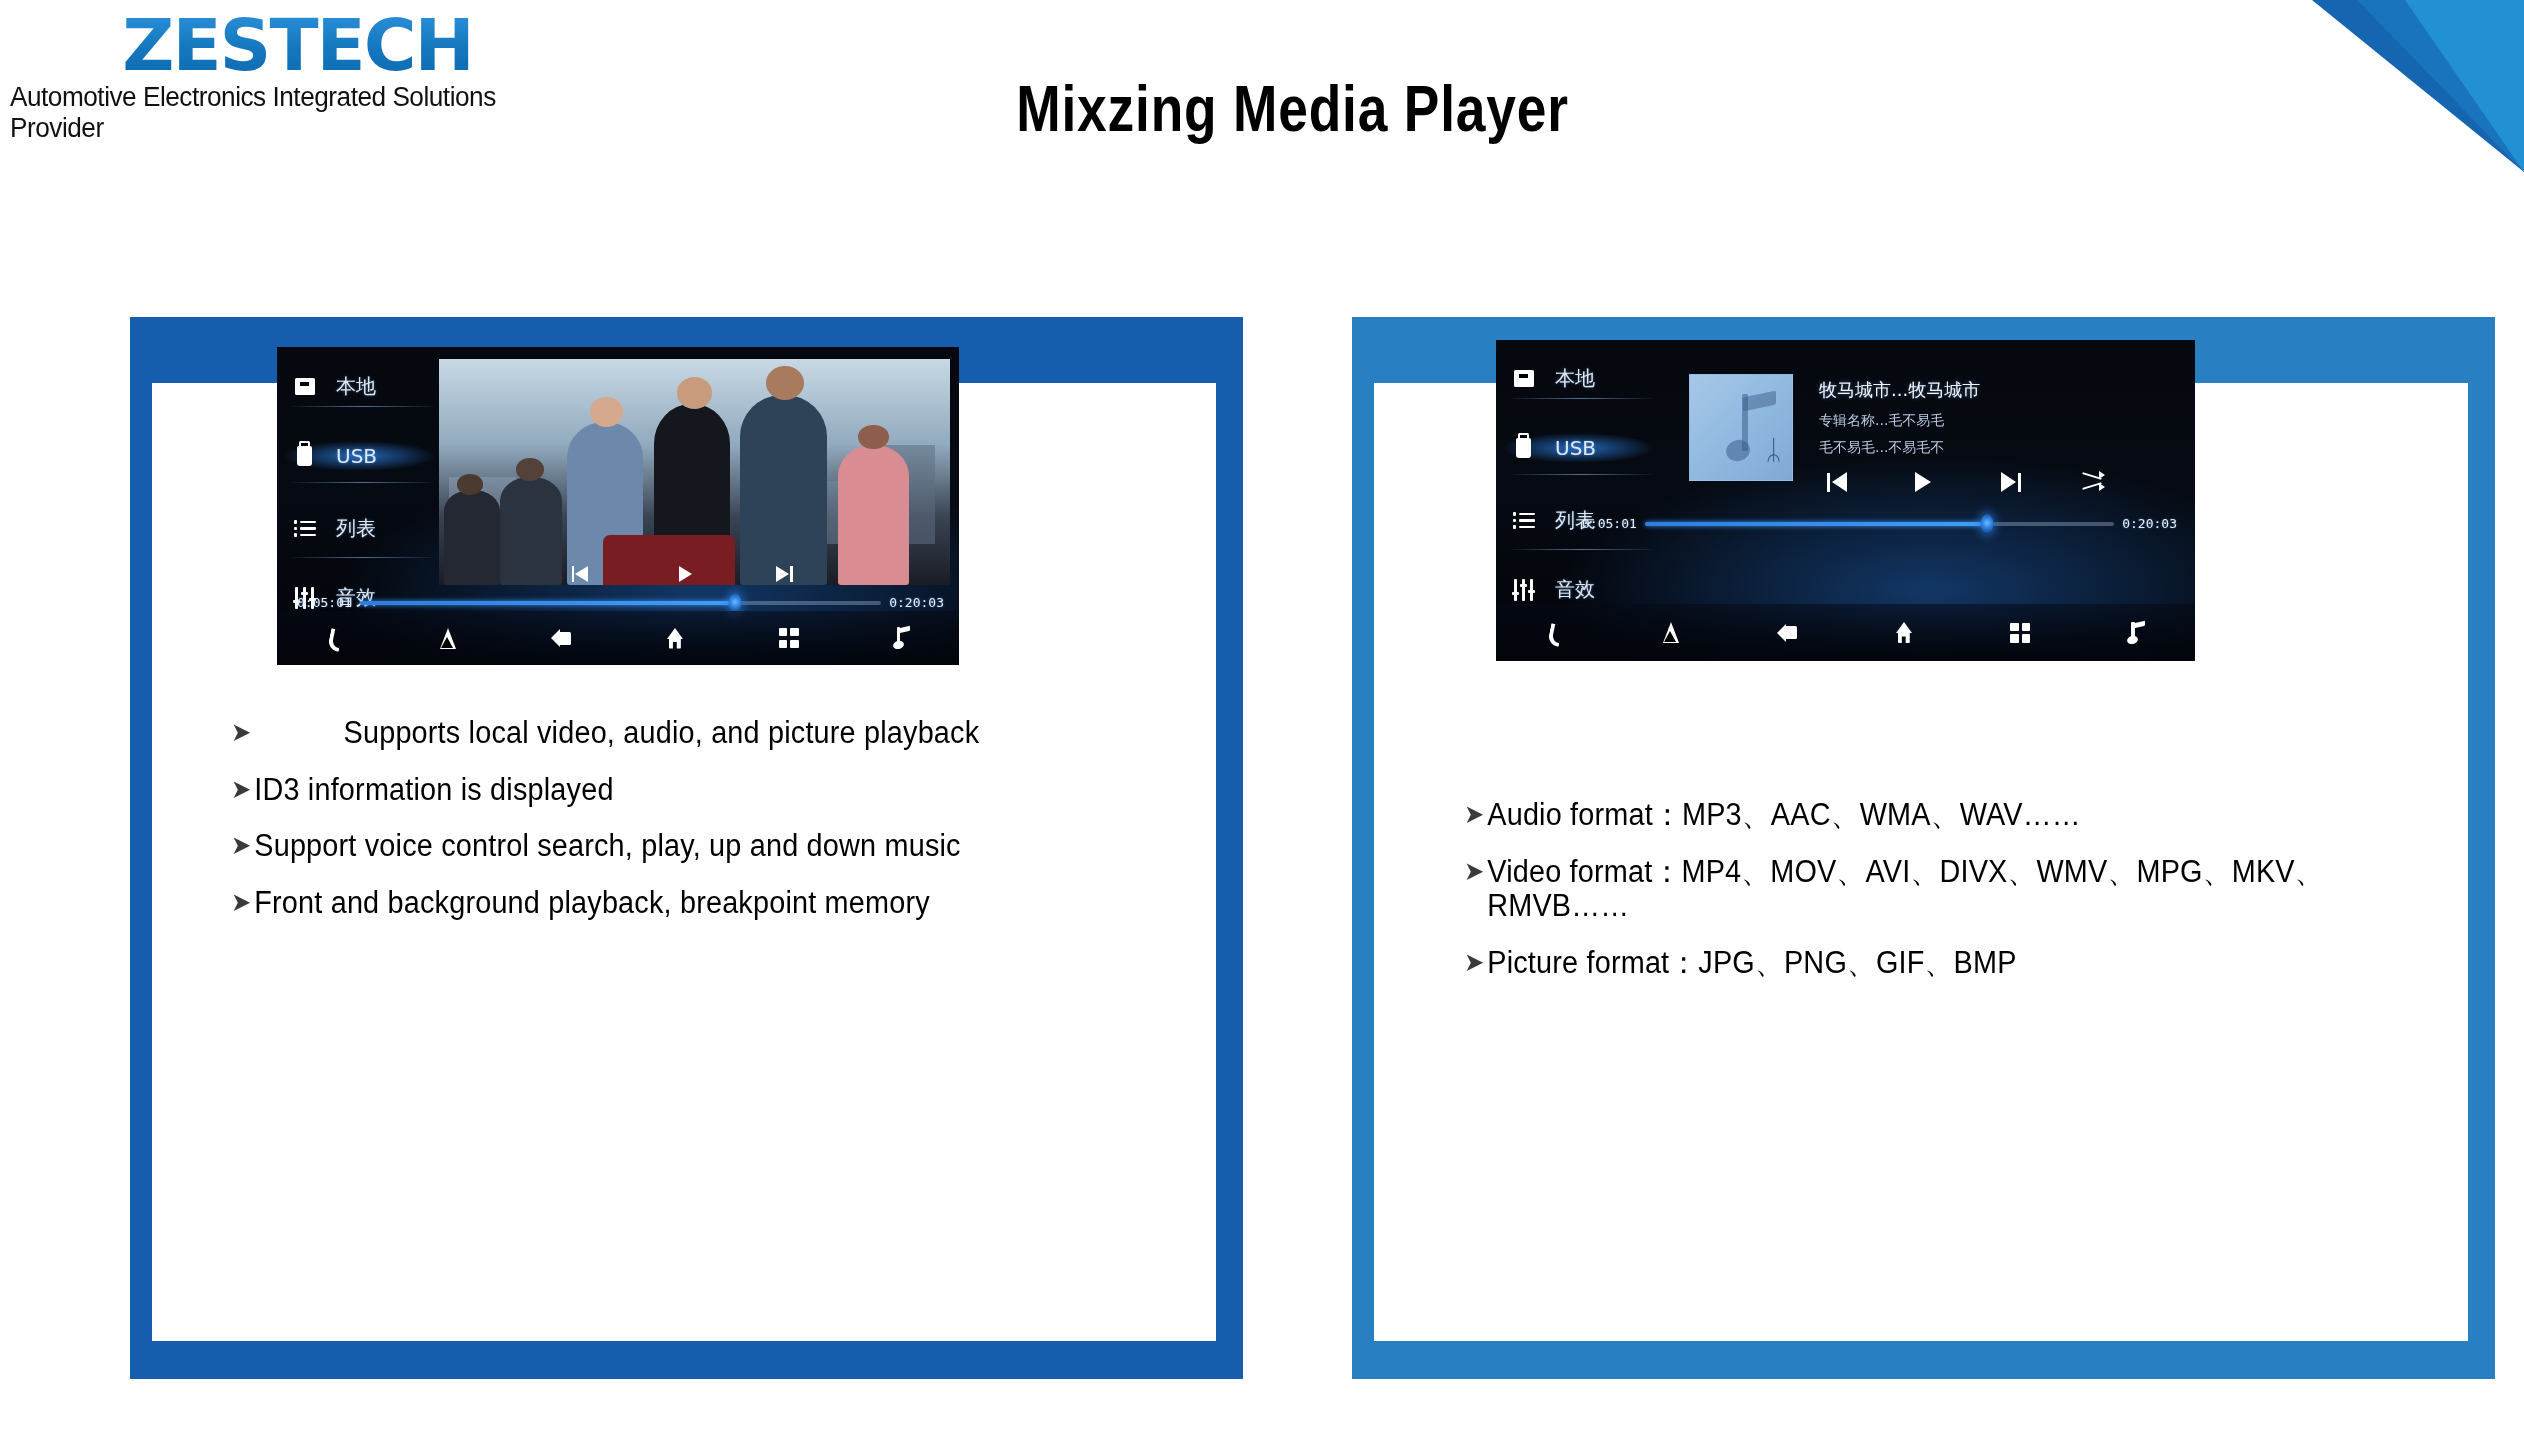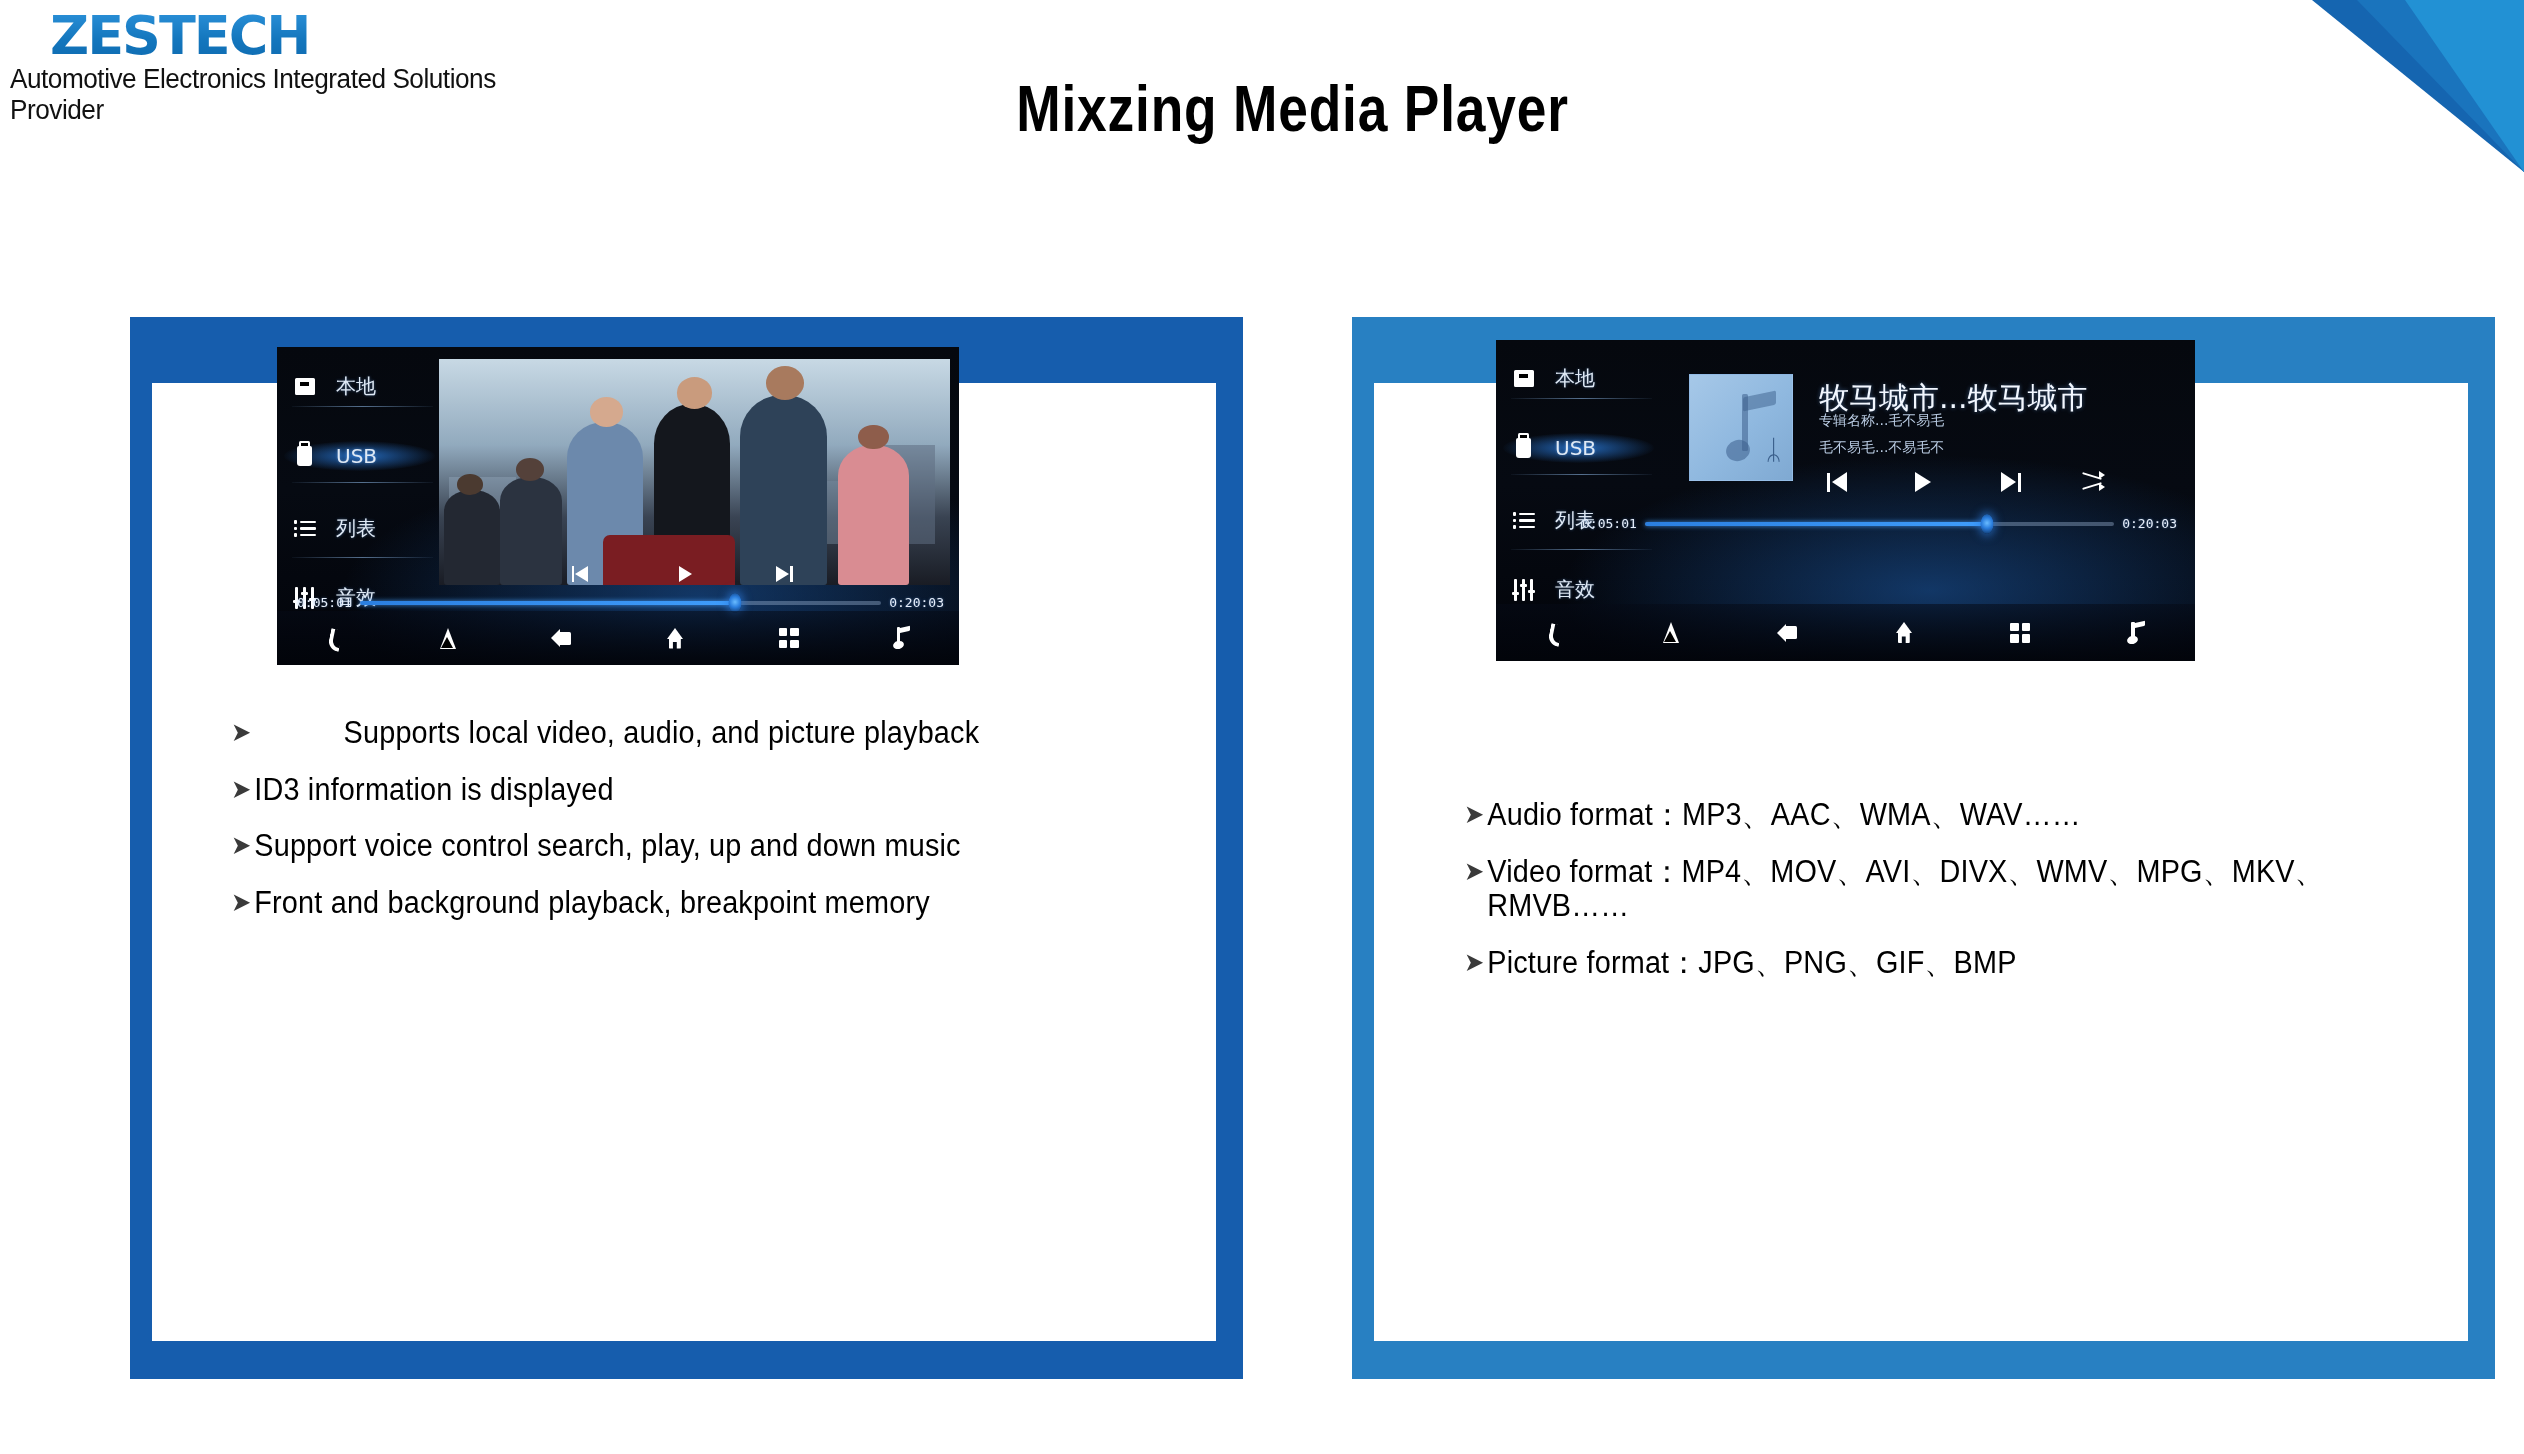--- a/index.html
+++ b/index.html
@@ -8,25 +8,25 @@
 
   
   #corner-ribbon { position:absolute; top:0; right:0; width:212px; height:172px; overflow:hidden; }
   #corner-ribbon .ray { position:absolute; top:0; right:0; width:0; height:0; }
   .ray1 { border-top:172px solid #1565B0; border-left:212px solid transparent; }
   .ray2 { border-top:172px solid #1A74BD; border-left:167px solid transparent; }
   .ray3 { border-top:172px solid #2291D4; border-left:119px solid transparent; }
 
   
   #logo-block { position:absolute; left:10px; top:9px; width:535px; }
-  #logo-word { font-family:"DejaVu Sans", sans-serif; font-weight:bold; font-size:54px;
+  #logo-word { font-family:"DejaVu Sans", sans-serif; font-weight:bold; font-size:72px;
                letter-spacing:-2px; color:#1E84CE; line-height:1;
                background:linear-gradient(180deg,#2C92DA 0%,#1477BE 55%,#0E6AB0 100%);
                -webkit-background-clip:text; background-clip:text; -webkit-text-fill-color:transparent;
-               padding-left:40px; }
+               padding-left:40px;text-align:center; }
   #logo-tagline { font-family:"Liberation Sans", sans-serif; font-size:27px; color:#111; margin-top:1px;
                   transform:scaleX(0.97); transform-origin:left center; letter-spacing:-0.5px; }
 
   #page-title { position:absolute; left:0; top:71px; width:2585px; text-align:center;
                 font-family:"Liberation Sans", sans-serif; font-weight:bold; font-size:65px;
                 color:#000; letter-spacing:1px; transform:scaleX(0.82); }
 
   
   .panel { position:absolute; top:317px; height:1062px; }
   .panel-inner { position:absolute; left:22px; top:66px; right:27px; bottom:38px; background:#fff; }
@@ -125,21 +125,21 @@
   .album-art { position:absolute; border:1px solid rgba(150,190,235,.55);
                background:linear-gradient(135deg,#a6c8e8 0%,#8fb8df 55%,#7fa9d2 100%); }
   .art-note { position:absolute; left:34%; top:18%; width:56%; height:66%; }
   .art-note i { position:absolute; left:30%; top:0; width:11%; height:82%; background:rgba(60,95,140,.55); border-radius:1.5px; }
   .art-note u { position:absolute; left:32%; top:0; width:58%; height:20%; background:rgba(60,95,140,.5);
                 border-radius:2px; transform:skewY(-12deg); }
   .art-note b { position:absolute; left:2%; top:66%; width:42%; height:30%; background:rgba(60,95,140,.55);
                 border-radius:50%; transform:rotate(-16deg); }
   .art-bt { position:absolute; right:4%; bottom:8%; width:22%; height:34%; color:rgba(45,80,125,.85);
             font-size:27px; line-height:1; font-family:"DejaVu Sans", sans-serif; }
-  .track-title { position:absolute; color:#f2f7ff; font-size:30px; font-family:"DejaVu Sans", sans-serif;
+  .track-title { position:absolute; color:#f2f7ff; font-size:18px; font-family:"DejaVu Sans", sans-serif;
                  text-shadow:0 0 4px rgba(120,180,255,.45); white-space:nowrap;text-align:right; }
   .track-sub { position:absolute; color:#b9cbe2; font-size:14px; font-family:"DejaVu Sans", sans-serif; white-space:nowrap; }
 
   
   .bullets { position:absolute; }
   .bullet { display:flex; align-items:flex-start; font-size:31px; line-height:1.12; color:#000;
             font-family:"Liberation Sans", sans-serif; margin-bottom:22px; transform:scaleX(0.93);
             transform-origin:left top; letter-spacing:0.2px; }
   .bullet .mark { flex:0 0 auto; color:#3a3a3a; font-size:26px; margin-right:3px; line-height:1.25;
                   font-family:"DejaVu Sans", sans-serif; }

